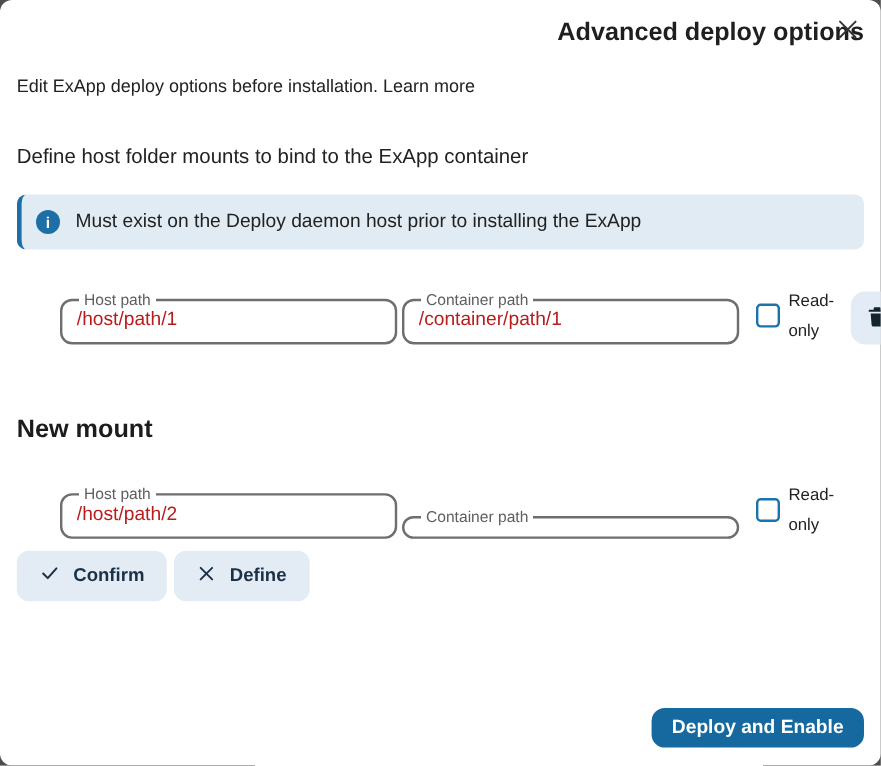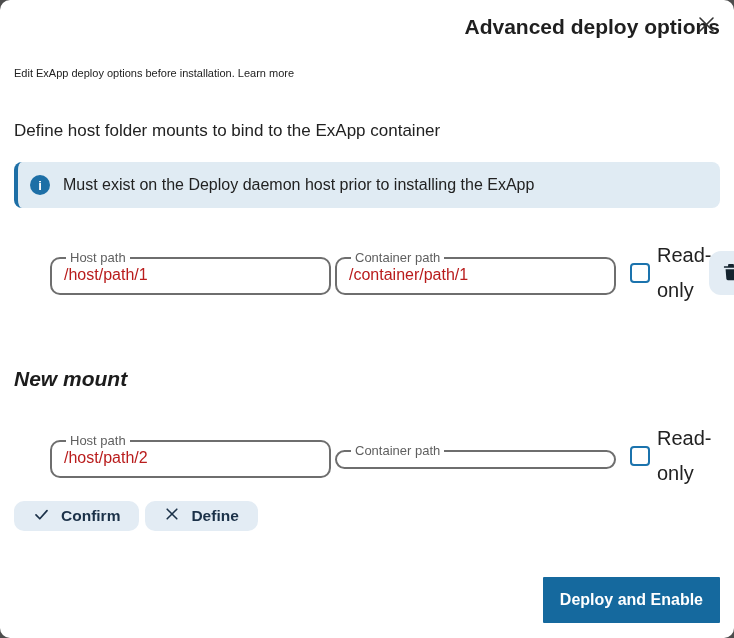--- a/index.html
+++ b/index.html
@@ -27,21 +27,21 @@
   }
   .close-btn {
     position: absolute; right: -2px; top: 10px;
     width: 32px; height: 32px;
     background: none; border: none; padding: 0;
     display: flex; align-items: center; justify-content: center;
     cursor: pointer;
   }
   
   .intro {
-    margin: 23px 0 0; font-size: 11px; color: #222; line-height: 20px;
+    margin: 23px 0 0; font-size: 15px; color: #222; line-height: 20px;
   }
   .learn-more { cursor: pointer; }
   
   .h-mounts {
     margin: 34px 0 0; font-size: 27px; font-weight: 700;
     color: #1c1c1c; line-height: 34px;
   }
   .description { margin: 38px 0 0; font-size: 17px; color: #222; line-height: 20px; }
   
   .note-banner {
@@ -55,21 +55,21 @@
   .info-icon {
     width: 20px; height: 20px; border-radius: 50%;
     background: #1d6fa6; color: #fff;
     font-size: 13px; font-weight: 700;
     display: flex; align-items: center; justify-content: center;
     flex-shrink: 0;
   }
   .note-text { font-size: 16px; color: #222; }
   
   .mount-row {
-    display: flex; align-items: center; gap: 4px;
+    display: flex; align-items: flex-end; gap: 4px;
     margin-top: 30px;
     padding-left: 36px;
   }
   .mount-row.second { margin-top: 28px; }
   fieldset.field {
     width: 281px; flex: 0 0 281px;
     border: 2px solid #6e6e6e; border-radius: 10px;
     margin: 0; padding: 0 12px 9px;
   }
   legend.field-label {
@@ -85,50 +85,50 @@
   .readonly-group {
     display: flex; align-items: center; gap: 7px;
     margin-left: 10px; flex-shrink: 0;
   }
   .checkbox {
     width: 20px; height: 20px;
     border: 2.5px solid #1b73ad; border-radius: 4px;
     background: #fff; flex-shrink: 0; cursor: pointer;
   }
   .readonly-label {
-    font-size: 20px; color: #222; width: 48px; line-height: 1.75;
+    font-size: 14px; color: #222; width: 48px; line-height: 1.75;
   }
   .trash-btn {
     margin-left: auto;
     width: 44px; height: 44px;
     border: none; border-radius: 12px;
     background: #e3ecf4;
     display: flex; align-items: center; justify-content: center;
     cursor: pointer; flex-shrink: 0;
   }
   .h-new-mount {
     margin: 57px 0 0; font-size: 21px; font-weight: 700;
-    color: #1c1c1c; line-height: 28px; font-style: italic;
+    color: #1c1c1c; line-height: 28px;
   }
   
   .actions { display: flex; gap: 6px; margin-top: 10px; }
   .chip-btn {
     display: flex; align-items: center; gap: 11px;
     background: #e3ecf4; border: none; border-radius: 10px;
-    height: 30px; padding: 0 19px;
+    height: 42px; padding: 0 19px;
     font-family: "Liberation Sans", sans-serif;
     font-size: 15.5px; font-weight: 700; color: #1b3148;
     cursor: pointer;
   }
   
   .footer-btn {
     position: absolute; right: 14px; bottom: 15px;
-    height: 46px; padding: 0 17px;
+    height: 33px; padding: 0 17px;
     background: #15699e; color: #ffffff;
-    border: none; border-radius: 1px;
+    border: none; border-radius: 11px;
     font-family: "Liberation Sans", sans-serif;
     font-size: 16px; font-weight: 700;
     cursor: pointer;
   }
 </style>
 </head>
 <body>
 
 <div class="dialog">
 

